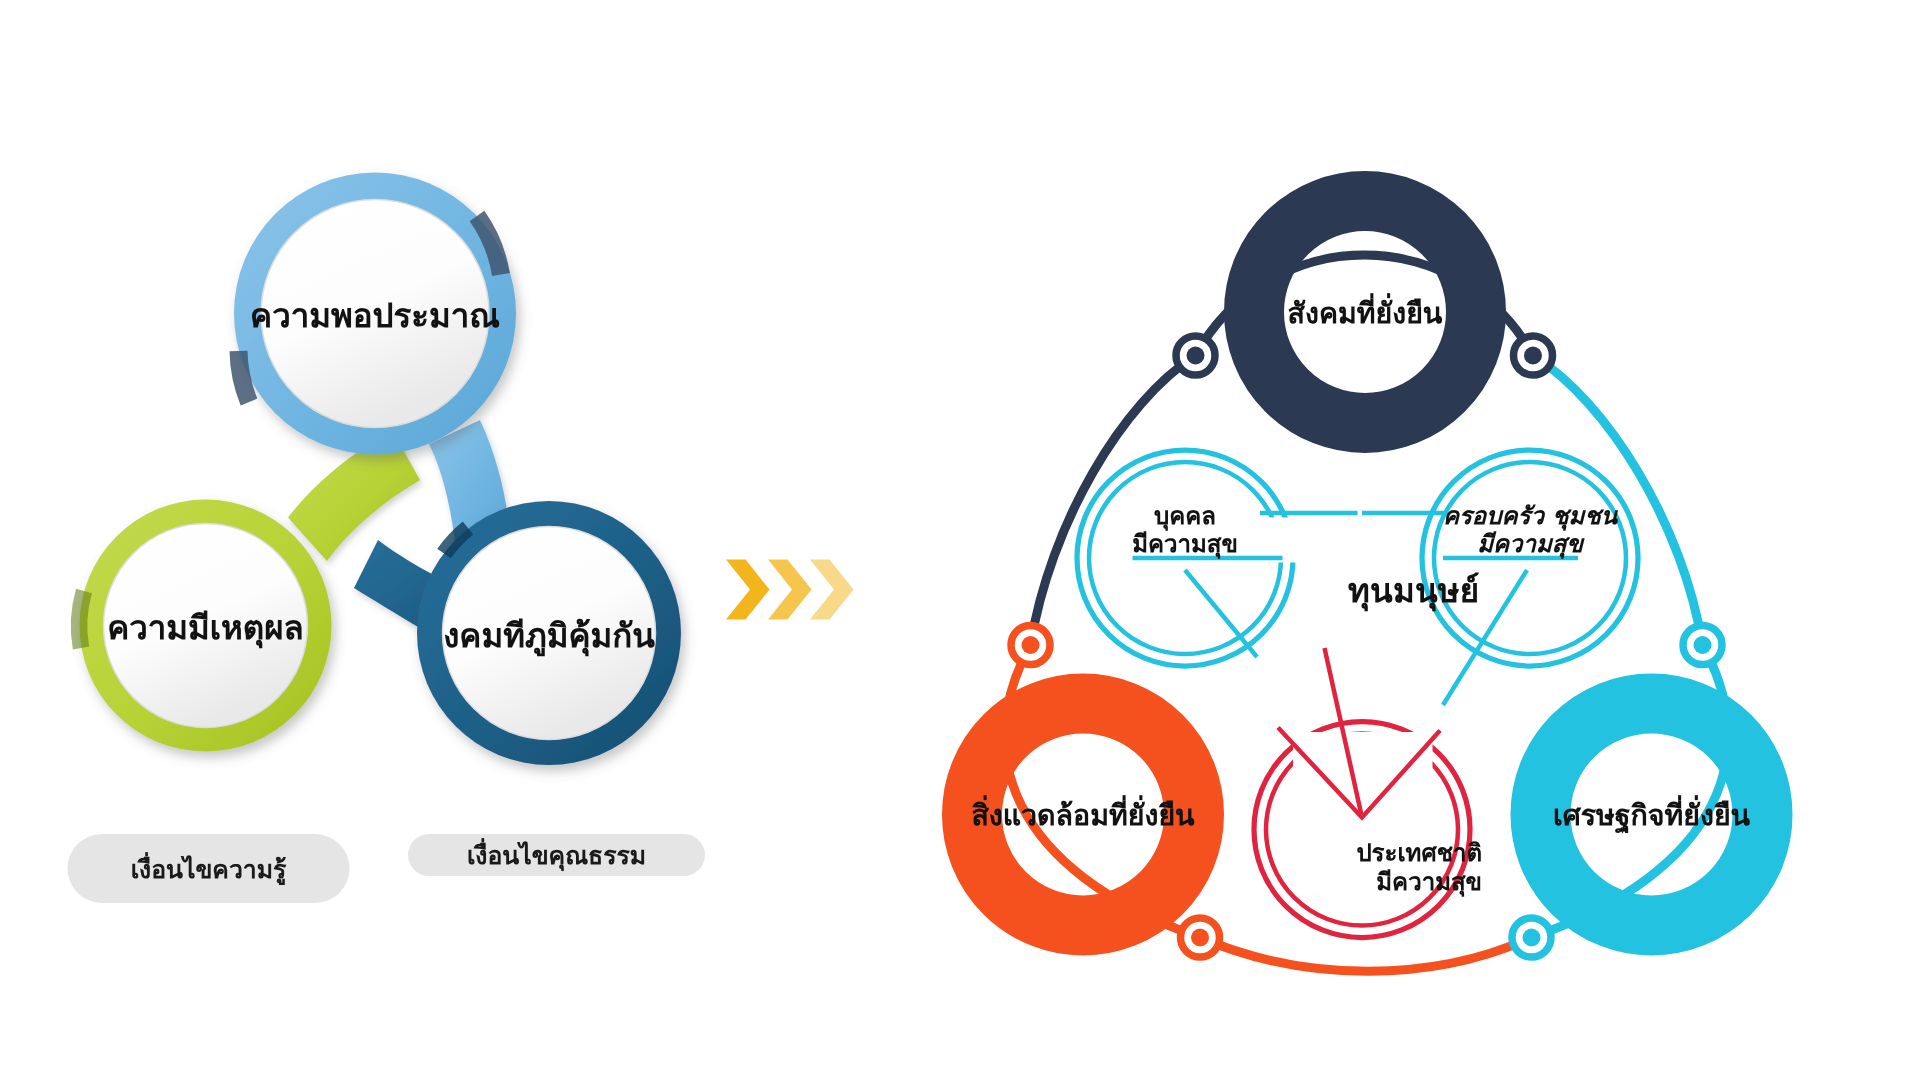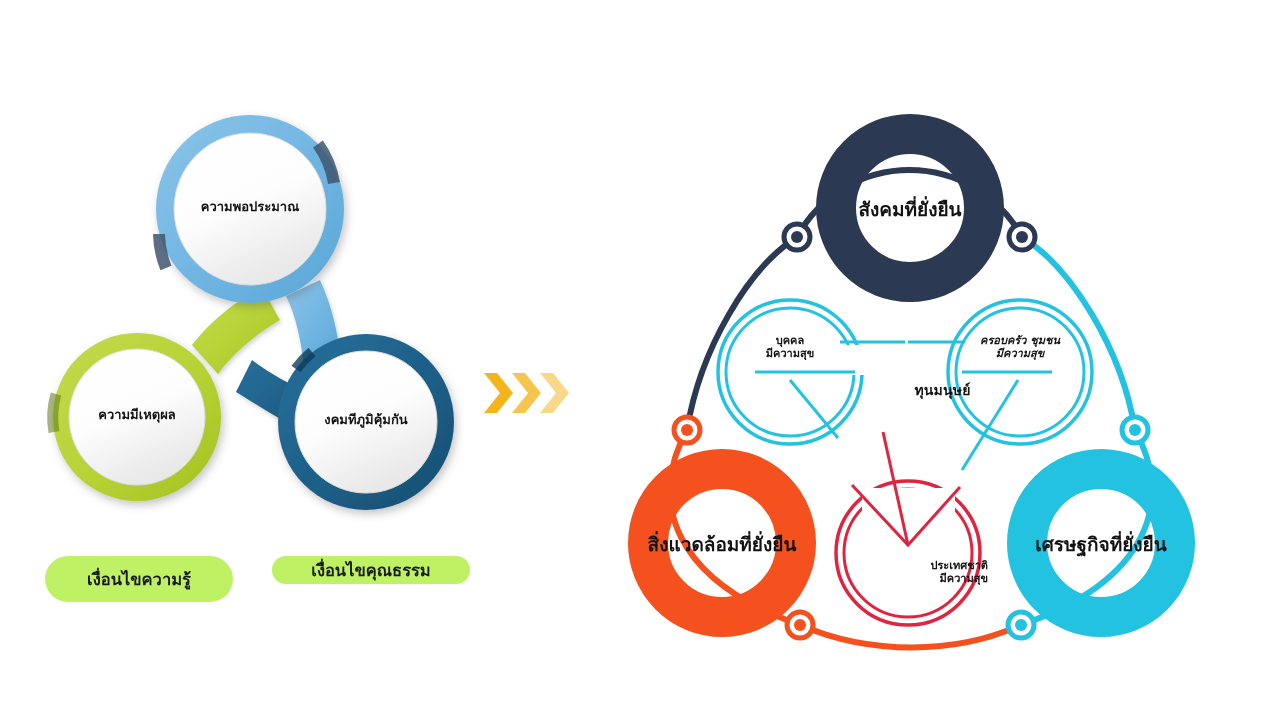--- a/index.html
+++ b/index.html
@@ -6,27 +6,27 @@
   body{
     width:1280px;height:720px;background:#ffffff;overflow:hidden;
     font-family:"DejaVu Sans","Liberation Sans",sans-serif;
   }
   #stage{position:relative;width:1280px;height:720px;}
   .svg-layer{position:absolute;left:0;top:0;width:1280px;height:720px;}
   .lbl{
     position:absolute;text-align:center;font-weight:bold;color:#121212;
     line-height:1.18;white-space:nowrap;pointer-events:none;
   }
-  .lbl-left{font-size:13px;}
+  .lbl-left{font-size:22px;}
   .lbl-ring{font-size:19px;}
-  .lbl-inner{font-size:11px;font-weight:bold;}
-  .lbl-center{font-size:14px;font-weight:bold;letter-spacing:.2px;}
+  .lbl-inner{font-size:16px;font-weight:bold;}
+  .lbl-center{font-size:22px;font-weight:bold;letter-spacing:.2px;}
   .pill{
     position:absolute;display:flex;align-items:center;justify-content:center;
-    background:#bef264;border-radius:26px;color:#1a1a1a;
+    background:#e5e5e5;border-radius:26px;color:#1a1a1a;
     font-size:16.5px;font-weight:bold;
   }
 </style>
 </head>
 <body>
 
 <div id="stage">
 
   <svg class="svg-layer" viewBox="0 0 1280 720">
     <defs>

